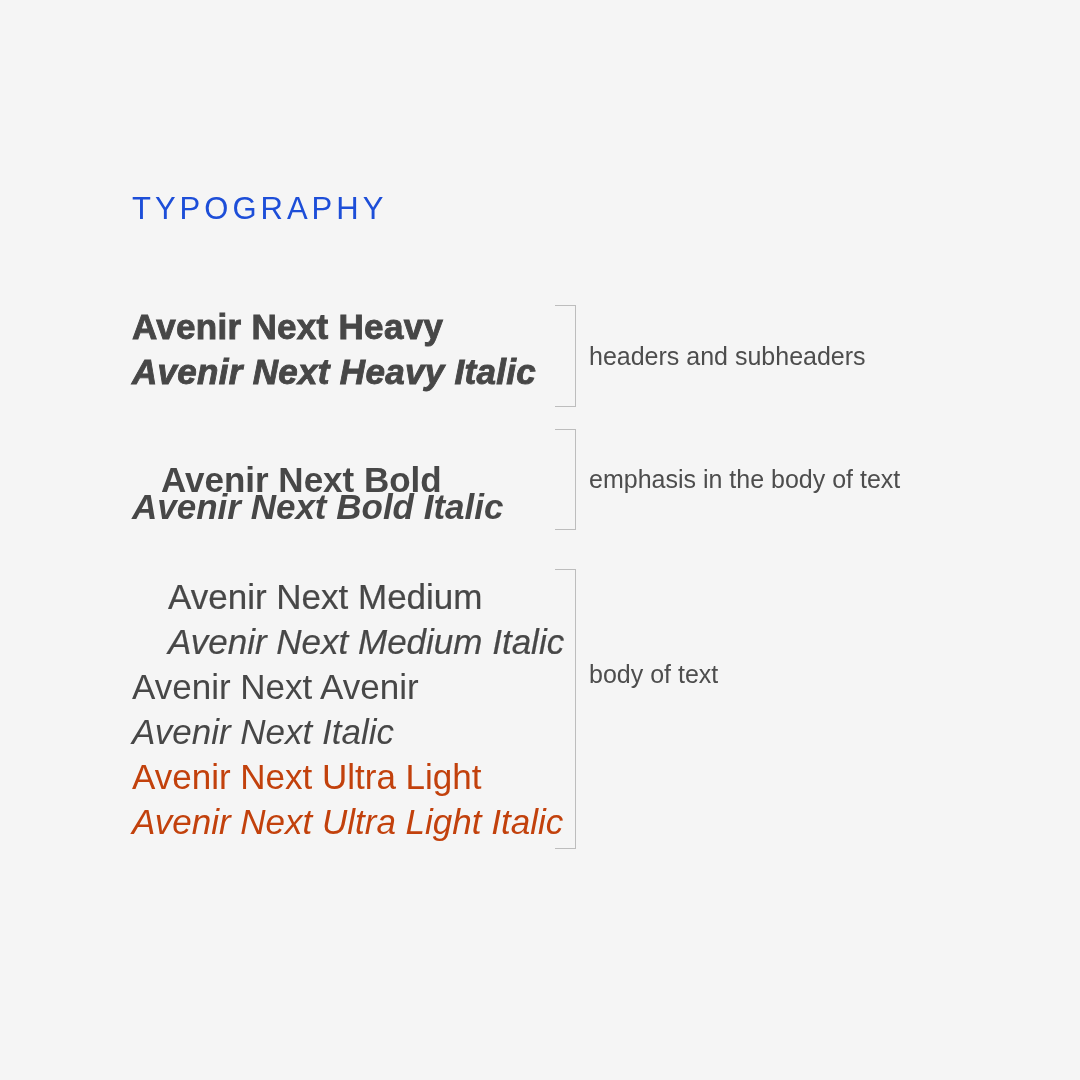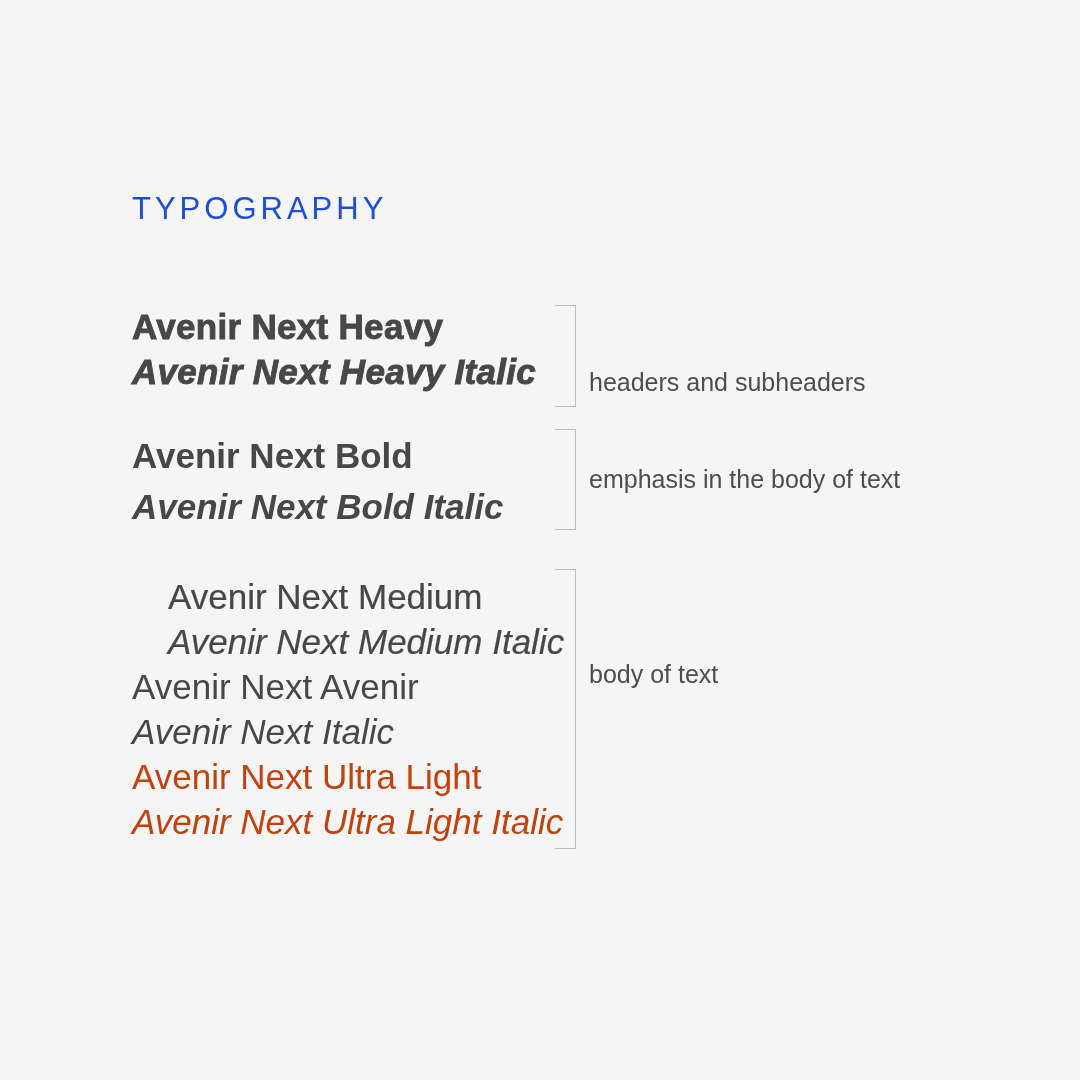--- a/index.html
+++ b/index.html
@@ -61,23 +61,23 @@
     }
   </style>
 </head>
 <body>
 
 <div class="title">TYPOGRAPHY</div>
 
 <div class="sample w-heavy" style="top:307px;">Avenir Next Heavy</div>
 <div class="sample w-heavy ital" style="top:352px;">Avenir Next Heavy Italic</div>
 <div class="bracket" style="top:305px; height:102px;"></div>
-<div class="label" style="top:341px;margin-top:26px;">headers and subheaders</div>
+<div class="label" style="top:341px;">headers and subheaders</div>
 
-<div class="sample w-bold" style="top:436px;">Avenir Next Bold</div>
+<div class="sample w-bold" style="top:460px;margin-left:29px;">Avenir Next Bold</div>
 <div class="sample w-bold ital" style="top:487px;">Avenir Next Bold Italic</div>
 <div class="bracket" style="top:429px; height:101px;"></div>
 <div class="label" style="top:464px;">emphasis in the body of text</div>
 
 <div class="sample w-medium" style="top:577px;">Avenir Next Medium</div>
 <div class="sample w-medium ital" style="top:622px;">Avenir Next Medium Italic</div>
 <div class="sample w-regular" style="top:667px;">Avenir Next Avenir</div>
 <div class="sample w-regular ital" style="top:712px;">Avenir Next Italic</div>
 <div class="sample w-light" style="top:757px;">Avenir Next Ultra Light</div>
 <div class="sample w-light ital" style="top:802px;">Avenir Next Ultra Light Italic</div>

